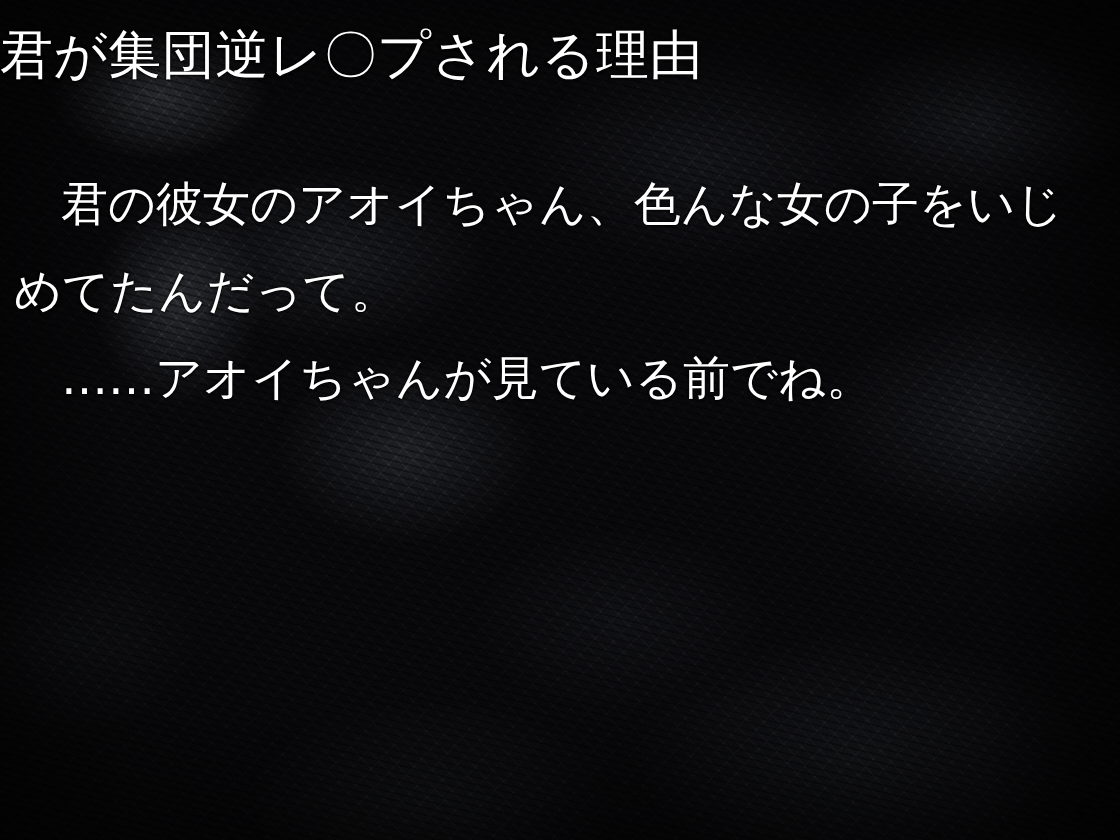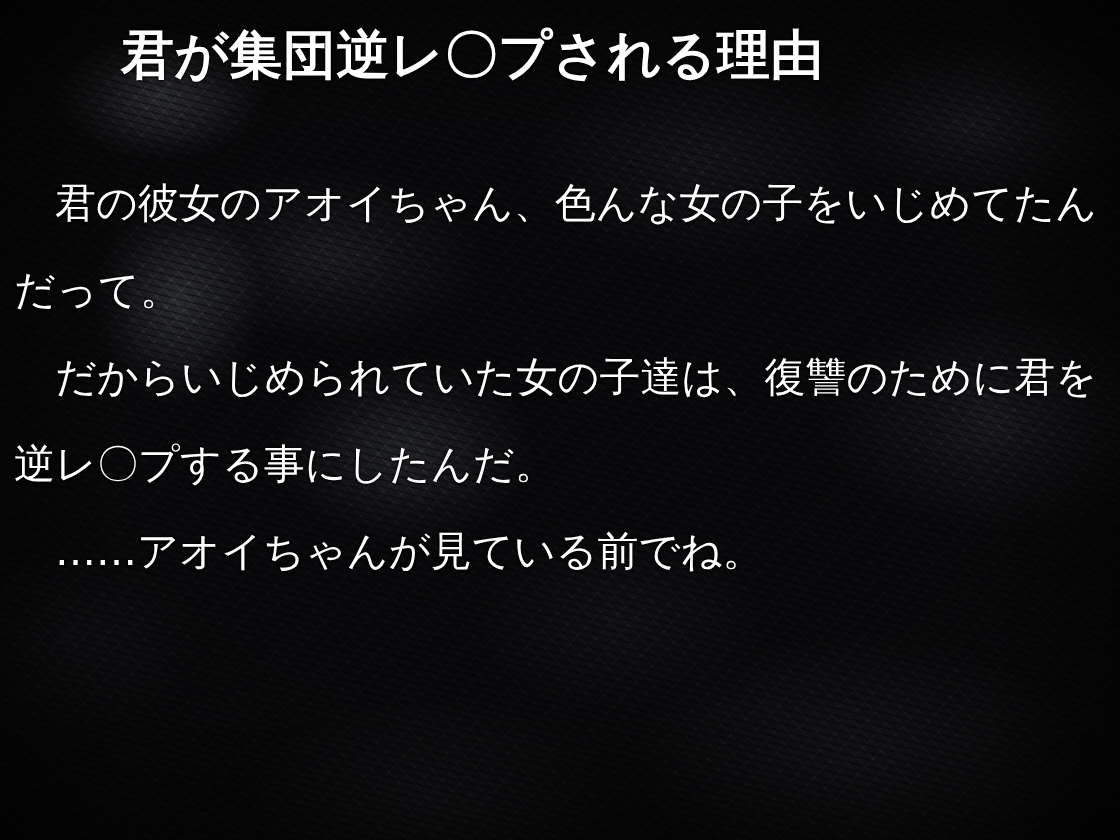--- a/index.html
+++ b/index.html
@@ -87,37 +87,36 @@
     position: absolute;
     inset: 0;
     z-index: 5;
   }
 
   .title {
     position: absolute;
     top: 26px;
     left: 0;
     width: 945px;
-    text-align: center;
+    text-align: left;
     color: #ffffff;
     font-size: 53px;
     line-height: 1.1;
     letter-spacing: .5px;
     white-space: nowrap;
     text-shadow: 0 0 3px rgba(0,0,0,.85), 0 1px 2px rgba(0,0,0,.7);
-    font-weight: bold;
   }
 
   .body {
     position: absolute;
     top: 160px;
     left: 14px;
     width: 1092px;
     color: #ffffff;
-    font-size: 41px;
+    font-size: 47px;
     line-height: 87px;
     letter-spacing: 0px;
     text-shadow: 0 0 3px rgba(0,0,0,.85), 0 1px 2px rgba(0,0,0,.7);
   }
 
   .para {
     margin: 0;
     text-indent: 1em;
   }
 </style>
@@ -130,18 +129,17 @@
   <div class="tex tex-fibre"></div>
   <div class="tex tex-crease"></div>
   <div class="tex tex-vig"></div>
 
   <div class="content">
 
     <div class="title">君が集団逆レ〇プされる理由</div>
 
     <div class="body">
       <p class="para">君の彼女のアオイちゃん、色んな女の子をいじめてたんだって。</p>
-      <p class="para">だからいじめられていた女の子達は、復讐のために君を逆レ〇プする事にしたんだ。</p>
       <p class="para">……アオイちゃんが見ている前でね。</p>
     </div>
 
   </div>
 </div>
 
 </body></html>

